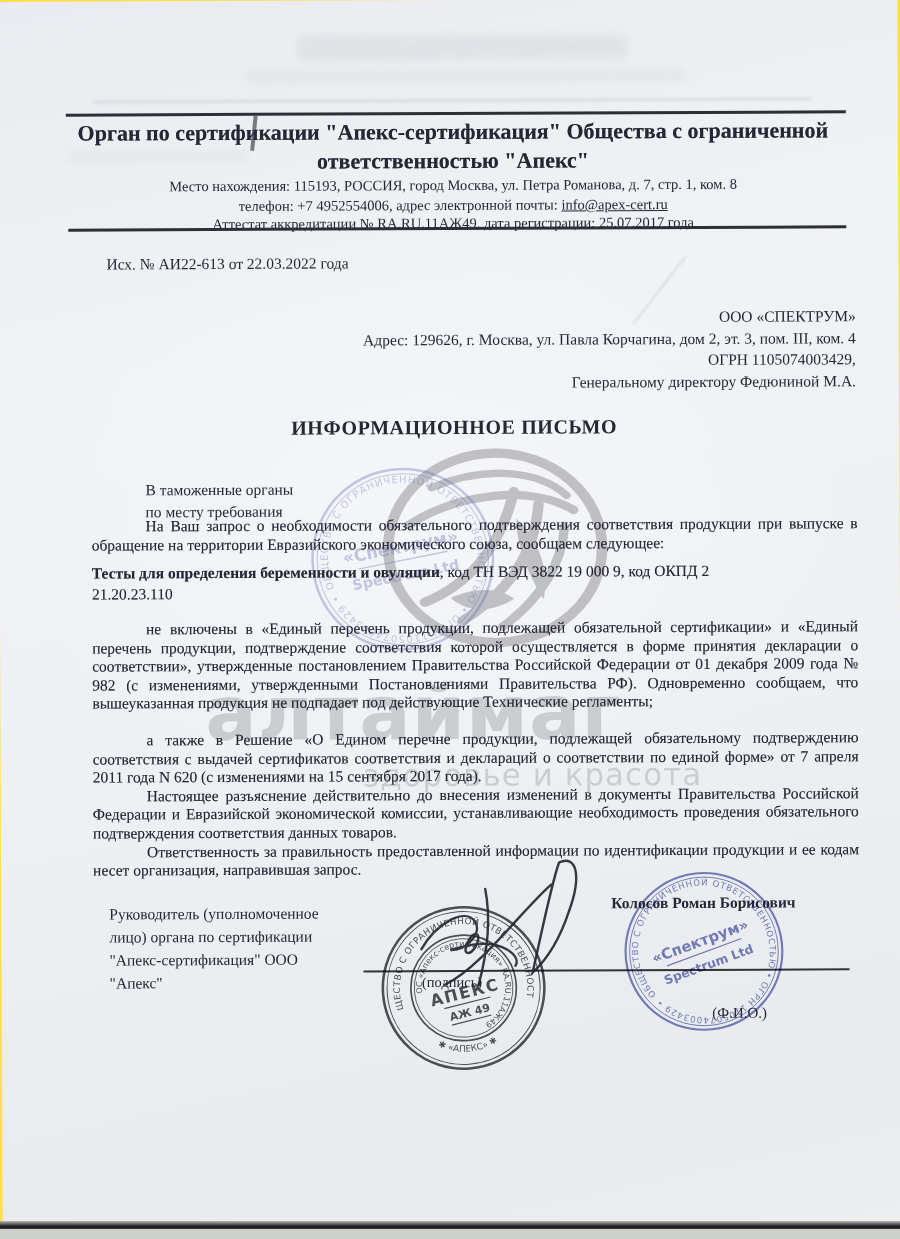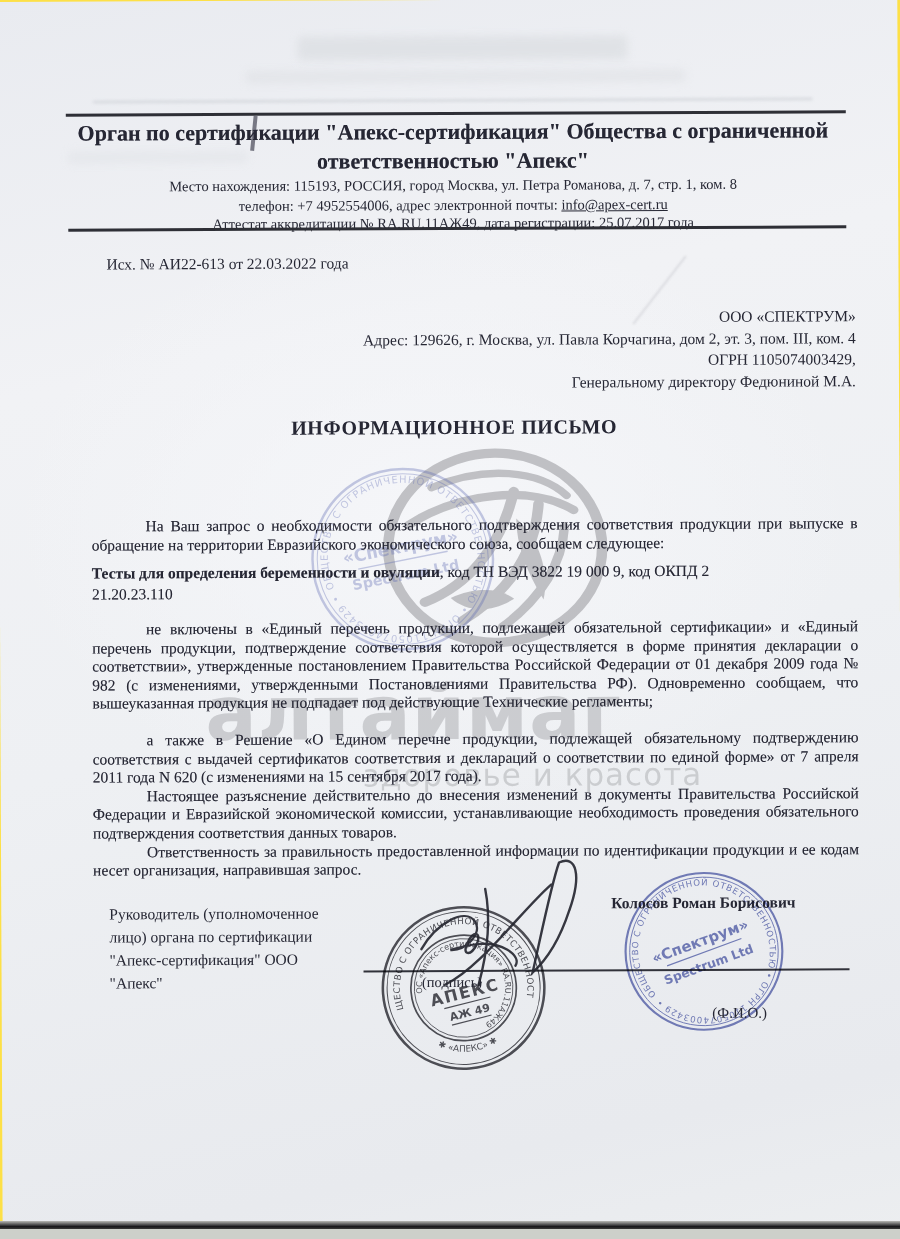--- a/index.html
+++ b/index.html
@@ -98,20 +98,24 @@
 
     <div class="recipient">
       <div>ООО «СПЕКТРУМ»</div>
       <div>Адрес: 129626, г. Москва, ул. Павла Корчагина, дом 2, эт. 3, пом. III, ком. 4</div>
       <div>ОГРН 1105074003429,</div>
       <div>Генеральному директору Федюниной М.А.</div>
     </div>
 
     <h2 class="doc-title">ИНФОРМАЦИОННОЕ ПИСЬМО</h2>
 
+    <div class="addressee">
+      <div>В таможенные органы</div>
+      <div>по месту требования</div>
+    </div>
 
     <p class="para indent p-intro">На Ваш запрос о необходимости обязательного подтверждения соответствия продукции при выпуске в обращение на территории Евразийского экономического союза, сообщаем следующее:</p>
     <p class="para p-product"><span>Тесты для определения беременности и овуляции</span><span class="normal">, код ТН ВЭД 3822 19 000 9, код ОКПД 2</span><br><span class="normal">21.20.23.110</span></p>
     <p class="para indent p-1">не включены в «Единый перечень продукции, подлежащей обязательной сертификации» и «Единый перечень продукции, подтверждение соответствия которой осуществляется в форме принятия декларации о соответствии», утвержденные постановлением Правительства Российской Федерации от 01 декабря 2009 года № 982 (с изменениями, утвержденными Постановлениями Правительства РФ). Одновременно сообщаем, что вышеуказанная продукция не подпадает под действующие Технические регламенты;</p>
     <div class="para p-block">
       <p>а также в Решение «О Едином перечне продукции, подлежащей обязательному подтверждению соответствия с выдачей сертификатов соответствия и деклараций о соответствии по единой форме» от 7 апреля 2011 года N 620 (с изменениями на 15 сентября 2017 года).</p>
       <p>Настоящее разъяснение действительно до внесения изменений в документы Правительства Российской Федерации и Евразийской экономической комиссии, устанавливающие необходимость проведения обязательного подтверждения соответствия данных товаров.</p>
       <p>Ответственность за правильность предоставленной информации по идентификации продукции и ее кодам несет организация, направившая запрос.</p>
     </div>
 

